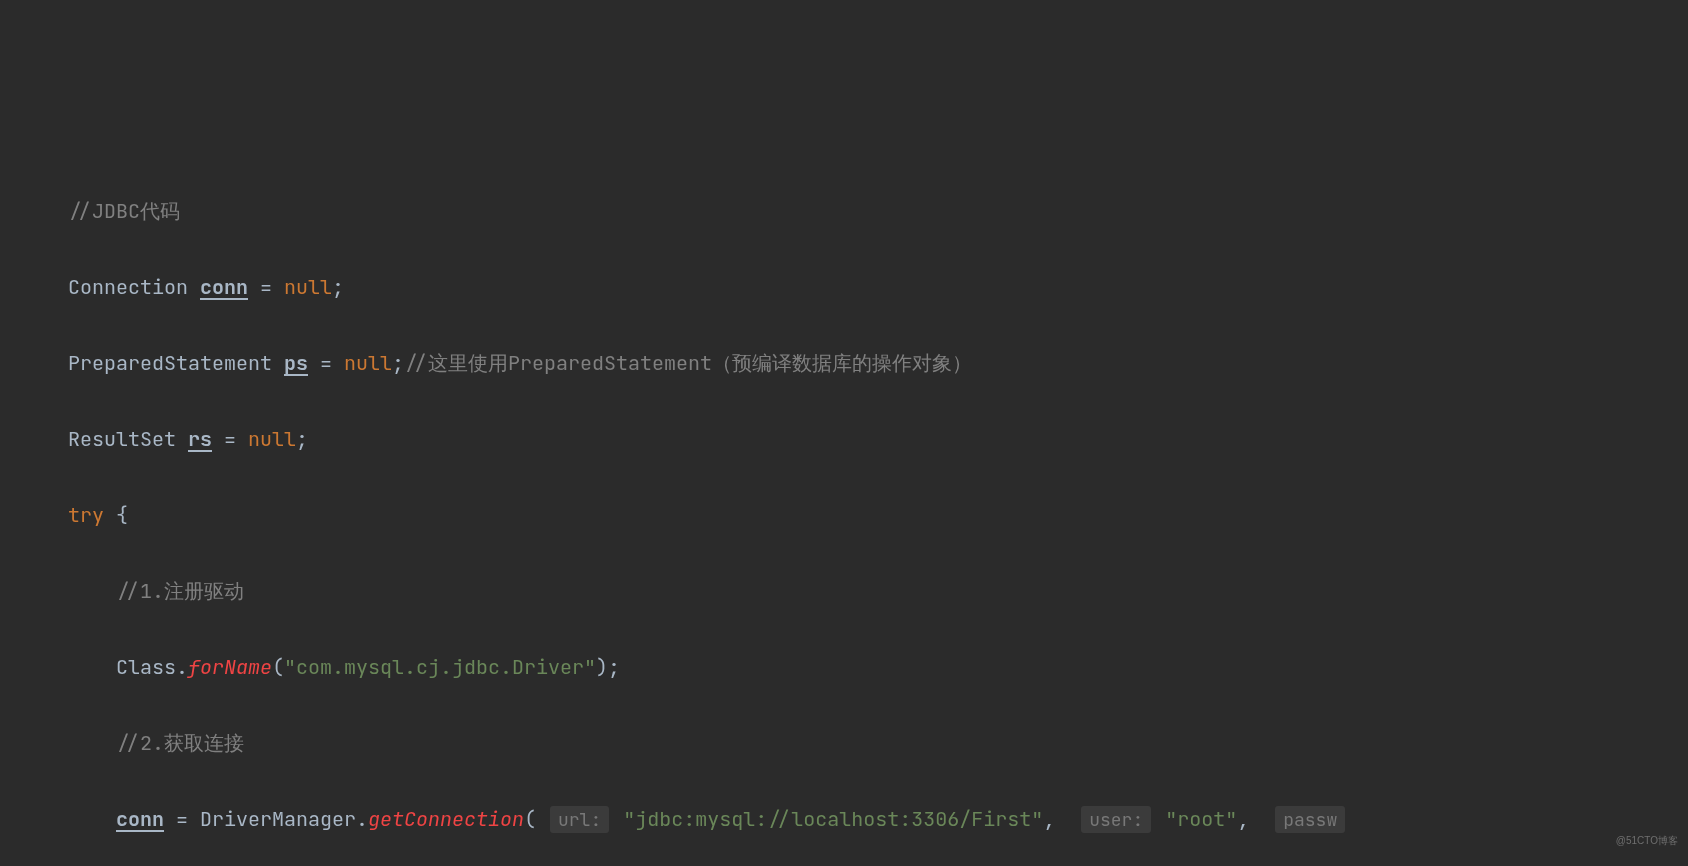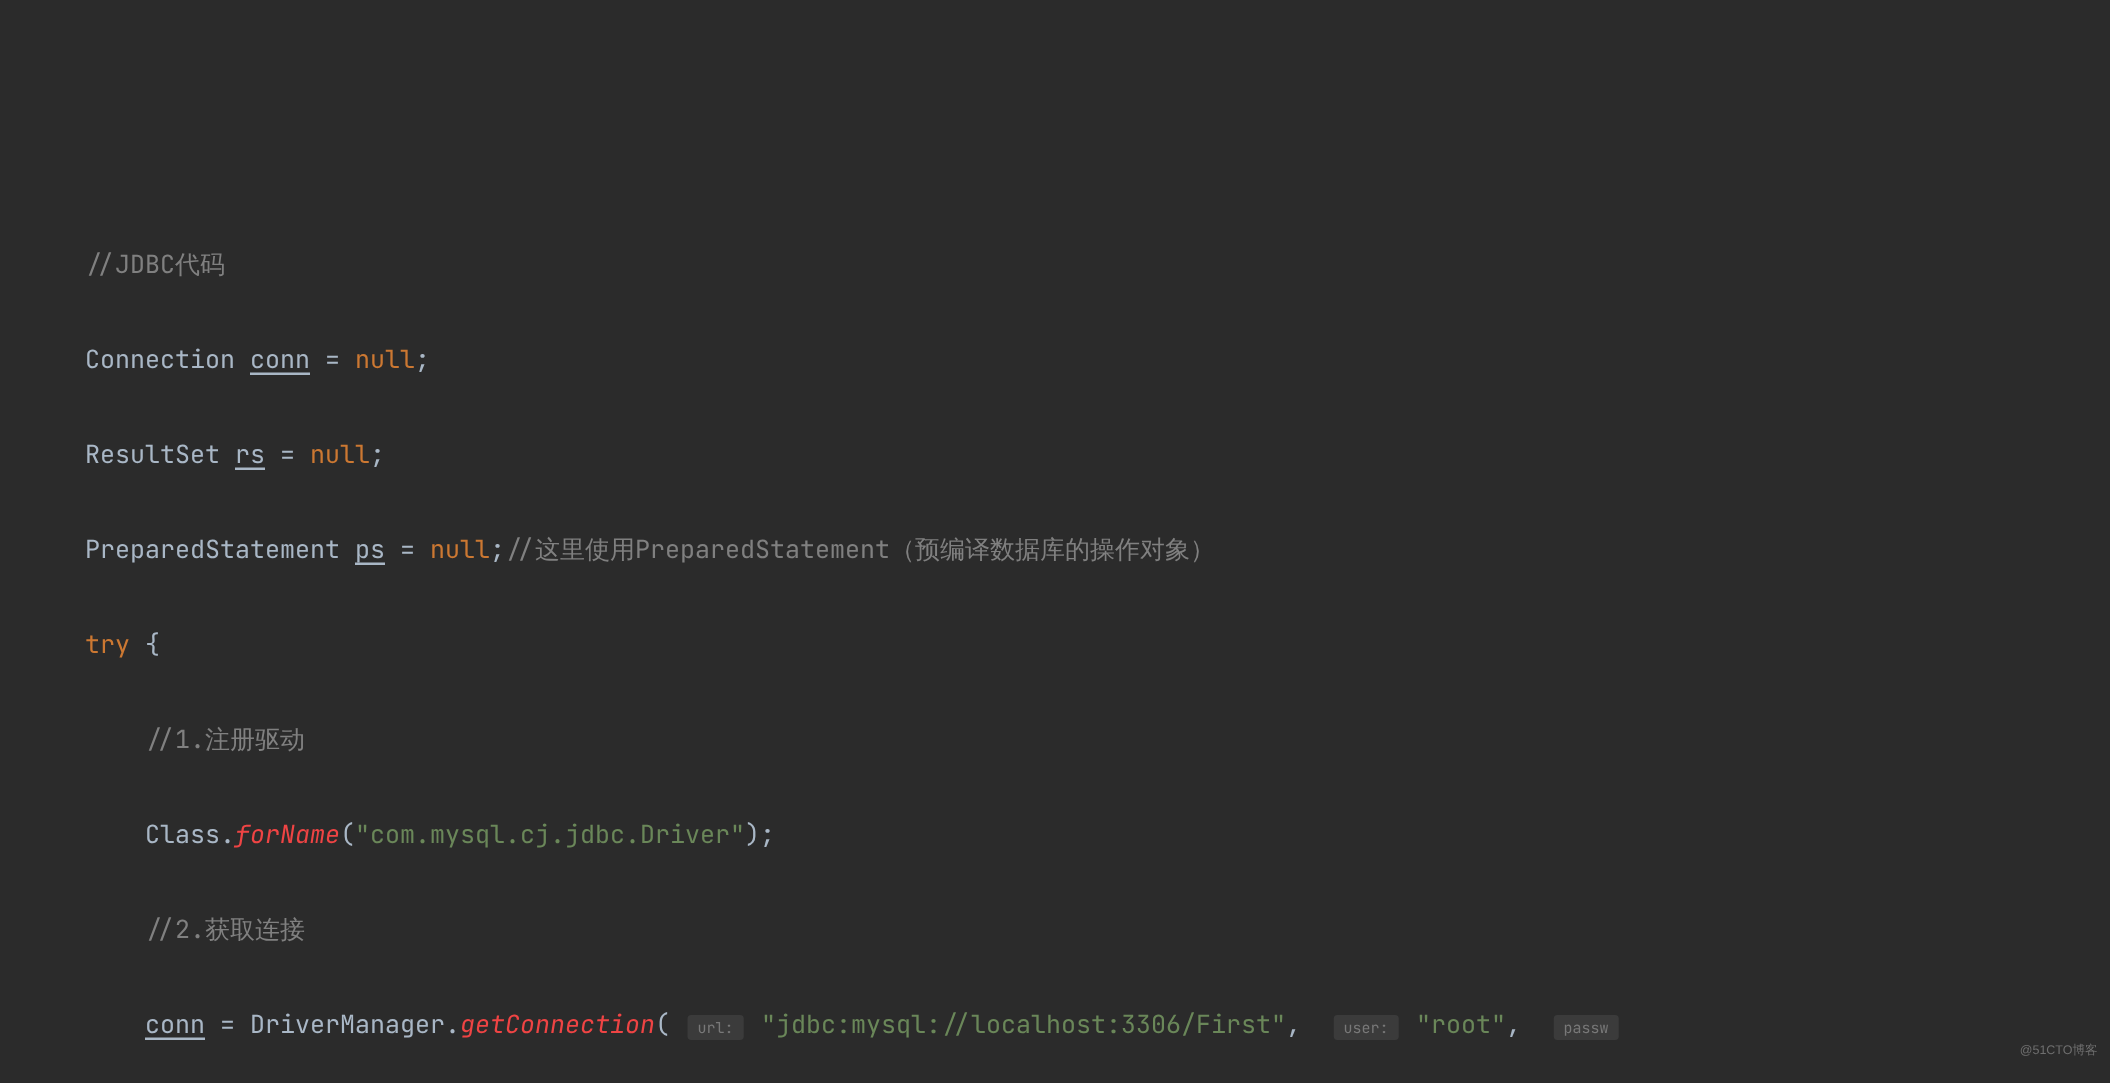--- a/index.html
+++ b/index.html
@@ -18,25 +18,25 @@
     }
     .code-viewport {
       padding-top: 2px;
     }
     .line { height: 38px; padding-left: 68px; }
     .indent1 { padding-left: 116px; }
     .comment { color: #808080; }
     .keyword { color: #cc7832; }
     .string { color: #6a8759; }
     .static-method { font-style: italic; color: #ef4444; }
-    .var-und { text-decoration: underline; text-underline-offset: 4px; }
+    .var-und { text-decoration: underline; text-underline-offset: 4px; font-weight: bold; }
     .param-hint {
       background: #3b3b3b;
       color: #787878;
-      font-size: 12px;
+      font-size: 18px;
       padding: 2px 8px;
       border-radius: 3px;
       margin: 0 2px;
     }
     .watermark {
       position: absolute;
       bottom: 6px;
       right: 10px;
       font-size: 10px;
       color: #6f6f6f;
@@ -45,22 +45,22 @@
     }
   </style>
 </head>
 <body>
 
 
 
 <div class="code-viewport">
 <div class="line"><span class="comment">//JDBC代码</span></div>
 <div class="line"><span>Connection </span><span class="var-und">conn</span><span> = </span><span class="keyword">null</span><span>;</span></div>
+<div class="line"><span>PreparedStatement </span><span class="var-und">ps</span><span> = </span><span class="keyword">null</span><span>;</span><span class="comment">//这里使用PreparedStatement（预编译数据库的操作对象）</span></div>
 <div class="line"><span>ResultSet </span><span class="var-und">rs</span><span> = </span><span class="keyword">null</span><span>;</span></div>
-<div class="line"><span>PreparedStatement </span><span class="var-und">ps</span><span> = </span><span class="keyword">null</span><span>;</span><span class="comment">//这里使用PreparedStatement（预编译数据库的操作对象）</span></div>
 <div class="line"><span class="keyword">try </span><span>{</span></div>
 <div class="line indent1"><span class="comment">//1.注册驱动</span></div>
 <div class="line indent1"><span>Class.</span><span class="static-method">forName</span><span>(</span><span class="string">"com.mysql.cj.jdbc.Driver"</span><span>);</span></div>
 <div class="line indent1"><span class="comment">//2.获取连接</span></div>
 <div class="line indent1"><span class="var-und">conn</span><span> = DriverManager.</span><span class="static-method">getConnection</span><span>( </span><span class="param-hint">url:</span><span class="string"> "jdbc:mysql://localhost:3306/First"</span><span>,  </span><span class="param-hint">user:</span><span class="string"> "root"</span><span>,  </span><span class="param-hint">passw</span></div>
 
 
 
 
 

